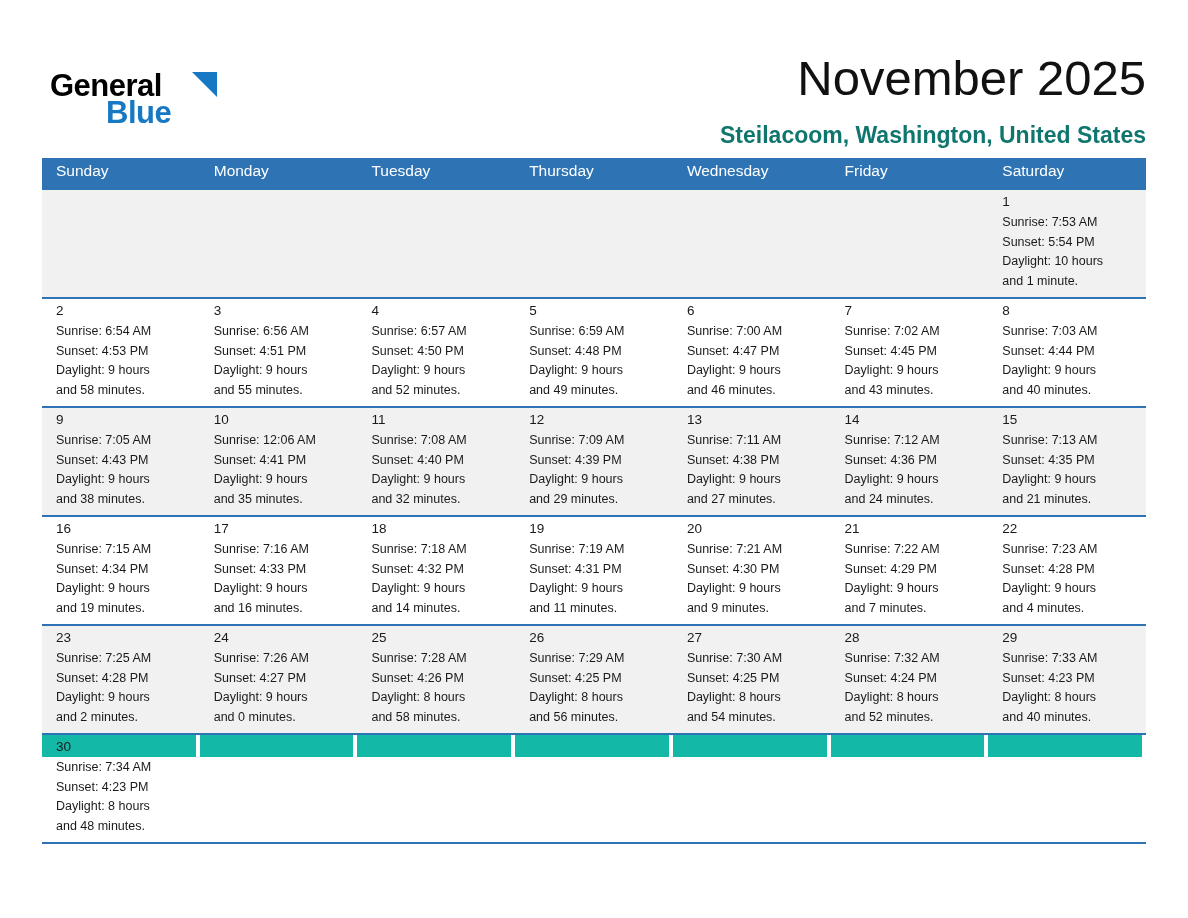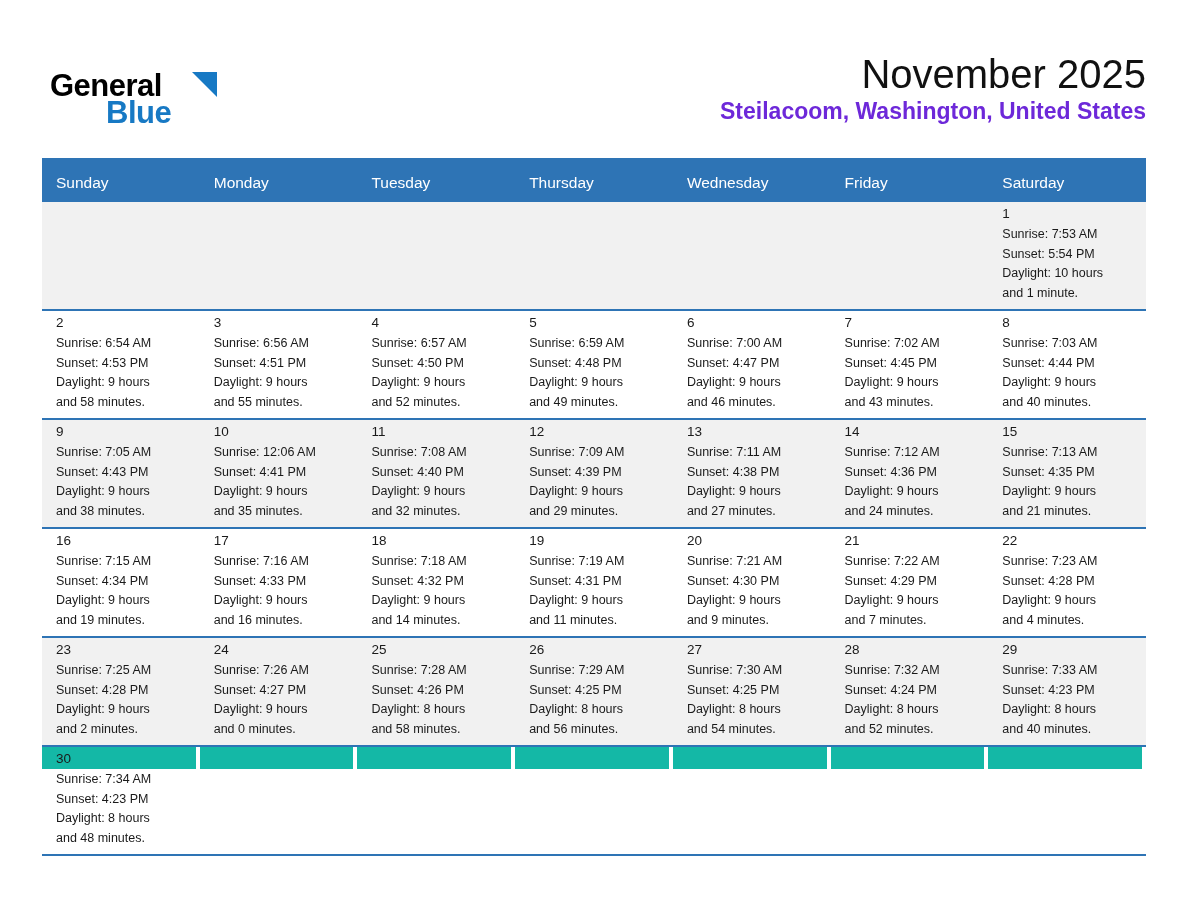--- a/index.html
+++ b/index.html
@@ -11,28 +11,28 @@
   
   .page-header { position:relative; height:158px; margin:0 42px; }
 
   .logo { position:absolute; left:8px; top:70px; line-height:1; }
   .logo-row1 { display:flex; align-items:flex-start;gap:28px; }
   .logo-general { font-size:31px; font-weight:bold; color:#000000; letter-spacing:-0.5px; }
   .logo-tri { margin-left:2px; margin-top:2px; }
   .logo-blue { font-size:31px; font-weight:bold; color:#1779C4; margin-left:56px; margin-top:-4px; letter-spacing:-0.5px; }
 
   .titles { position:absolute; right:0; top:52px; text-align:right; }
-  .cal-title { font-size:40px; font-weight:normal; color:#111111; line-height:1.1; }
-  .cal-subtitle { font-size:23px; font-weight:bold; color:#6d28d9; margin-top:2px; }
+  .cal-title { font-size:49px; font-weight:normal; color:#111111; line-height:1.1; }
+  .cal-subtitle { font-size:23px; font-weight:bold; color:#0f766e; margin-top:16px; }
 
   
   .calendar { margin:0 42px; }
   .weekday-bar { display:flex; background:#2E74B5; }
   .weekday { flex:1 1 0; color:#ffffff; font-size:15.5px; font-weight:normal;
-             padding:16px 0 8px 14px; }
+             padding:4px 0 8px 14px; }
 
   
   .weeks { border-bottom:2px solid #2E74B5; }
   .week { display:flex; border-top:2px solid #2E74B5; min-height:107px; background:#ffffff; }
   .week.shade { background:#F1F1F1; }
   .week.last .daynum { background:#14b8a6; }
 
   .cell { flex:1 1 0; padding:0 4px 6px 0; }
   .daynum { font-size:13.5px; color:#1a1a1a; height:22px; padding:4px 0 0 14px; }
   .details { padding:1px 0 0 14px; }

